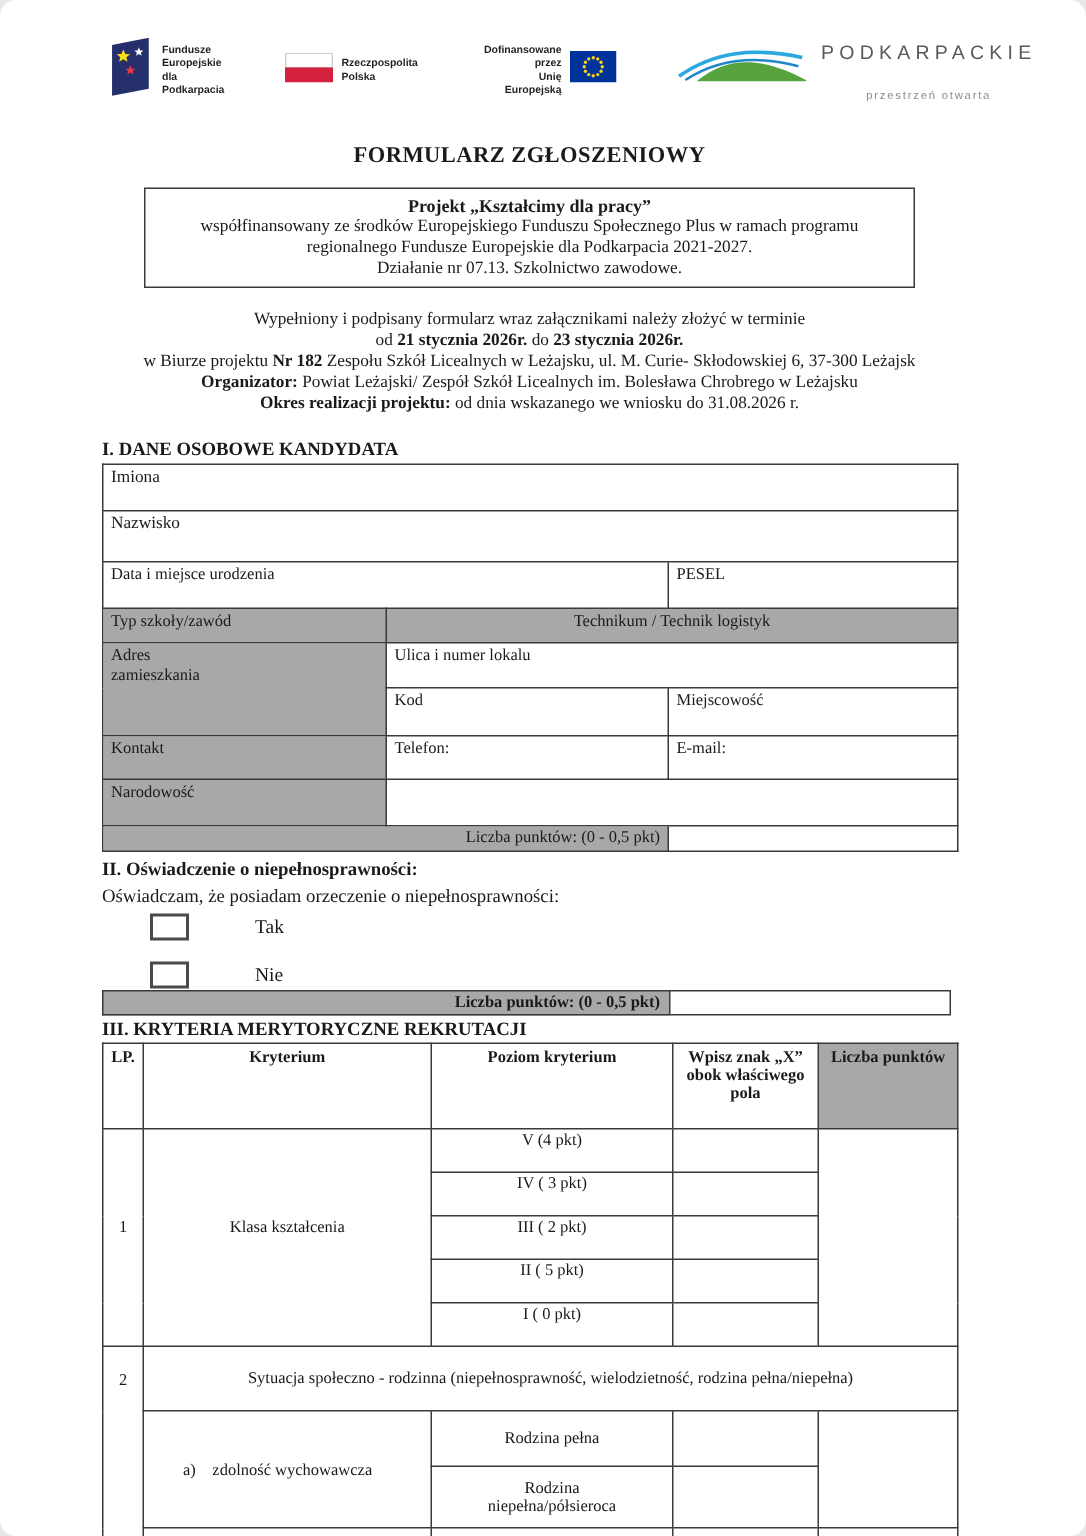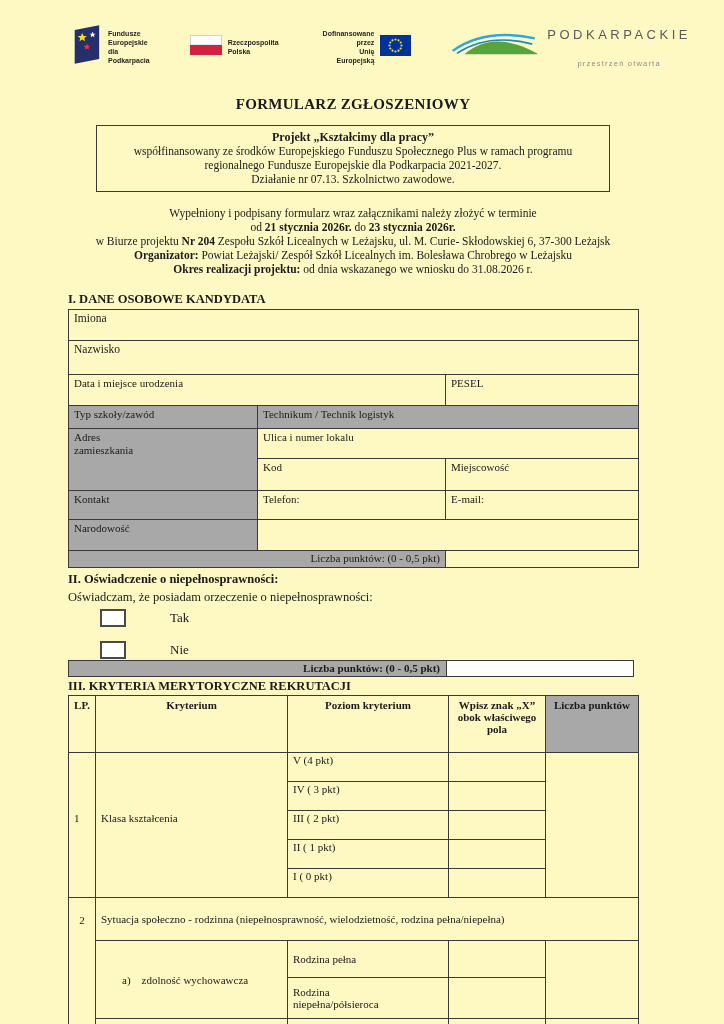--- a/index.html
+++ b/index.html
@@ -1,18 +1,18 @@
 <!DOCTYPE html>
 <html><head>
 <meta charset="utf-8">
 <style>
   html,body{margin:0;padding:0;background:#e8e8e8;}
   .page{
-    width:724px;height:1024px;background:#fef9c3;margin:0 auto;position:relative;
-    font-family:"Liberation Serif","DejaVu Serif",serif;color:#1a1a1a;overflow:hidden;
+    width:724px;height:1024px;background:#ffffff;margin:0 auto;position:relative;
+    font-family:"Liberation Serif","DejaVu Serif",serif;color:#1a1a1a;overflow:hidden;border-radius:11px;
   }
   .content{margin:0 86px 0 68px;width:570px;}
 
   
   .logos{display:flex;align-items:center;margin:24px 84px 0 70px;height:46px;}
   .logo-block{display:flex;align-items:center;}
   .logo-caption{font-family:"Liberation Sans","DejaVu Sans",sans-serif;font-size:7px;font-weight:bold;
     line-height:9px;color:#231f20;white-space:pre-line;margin-left:6px;}
   .logo-caption.right{text-align:right;margin-left:0;margin-right:6px;}
   .sep{width:1px;height:34px;background:#9a9a9a;margin:0 14px 0 26px;}
@@ -28,21 +28,21 @@
   .intro{margin-top:14px;text-align:center;font-size:11.5px;line-height:14px;}
   .sec-head{font-size:12.5px;font-weight:bold;margin-top:0;}
   .pre{white-space:pre-line;}
   .presp{white-space:pre-wrap;}
 
   
   table{border-collapse:collapse;table-layout:fixed;width:570px;}
   td{border:1.5px solid #3a3a3a;padding:2px 5px;font-size:11px;vertical-align:top;overflow:hidden;}
   .gray{background:#a8a8a8;}
   .b{font-weight:normal;}
-  .center{}
+  .center{text-align:center;}
   .vmid{vertical-align:middle;}
   .right{text-align:right;}
   .t1 td{line-height:13px;}
   .t1 .lbl{font-size:11.5px;}
 
   
   .statement{font-size:12.5px;margin-top:3px;}
   .cb-row{display:flex;align-items:center;margin-top:4px;height:17px;}
   .cb{width:22px;height:14px;border:2px solid #4a4a4a;margin-left:32px;background:#fff;}
   .cb-label{margin-left:44px;font-size:13px;}
@@ -138,21 +138,21 @@
     <div class="project-box">
       <div class="b1">Projekt „Kształcimy dla pracy”</div>
       <div>współfinansowany ze środków Europejskiego Funduszu Społecznego Plus w ramach programu</div>
       <div>regionalnego Fundusze Europejskie dla Podkarpacia 2021-2027.</div>
       <div>Działanie nr 07.13. Szkolnictwo zawodowe.</div>
     </div>
 
     <div class="intro">
       <div>Wypełniony i podpisany formularz wraz załącznikami należy złożyć w terminie</div>
       <div><span>od </span><b>21 stycznia 2026r.</b><span> do </span><b>23 stycznia 2026r.</b></div>
-      <div><span>w Biurze projektu </span><b>Nr 204</b><span> Zespołu Szkół Licealnych w Leżajsku, ul. M. Curie- Skłodowskiej 6, 37-300 Leżajsk</span></div>
+      <div><span>w Biurze projektu </span><b>Nr 182</b><span> Zespołu Szkół Licealnych w Leżajsku, ul. M. Curie- Skłodowskiej 6, 37-300 Leżajsk</span></div>
       <div><b>Organizator:</b><span> Powiat Leżajski/ Zespół Szkół Licealnych im. Bolesława Chrobrego w Leżajsku</span></div>
       <div><b>Okres realizacji projektu:</b><span> od dnia wskazanego we wniosku  do 31.08.2026 r.</span></div>
     </div>
 
     <div class="sec-head" style="margin-top:16px;">I. DANE OSOBOWE KANDYDATA</div>
 
     <table class="t1" style="margin-top:2px;">
       <colgroup>
           <col style="width:189px">
           <col style="width:188px">
@@ -242,21 +242,21 @@
       </tr>
       <tr class="lvl">
             <td class="b center">IV ( 3 pkt)</td>
             <td></td>
           </tr>
       <tr class="lvl">
             <td class="b center">III  ( 2 pkt)</td>
             <td></td>
           </tr>
       <tr class="lvl">
-            <td class="b center">II  ( 1 pkt)</td>
+            <td class="b center">II  ( 5 pkt)</td>
             <td></td>
           </tr>
       <tr class="lvl">
             <td class="b center">I  ( 0 pkt)</td>
             <td></td>
           </tr>
 
       <tr style="height:43px;">
         <td rowspan="4" class="b lp2">2</td>
         <td colspan="4" class="b center vmid">Sytuacja społeczno - rodzinna (niepełnosprawność, wielodzietność, rodzina pełna/niepełna)</td>

